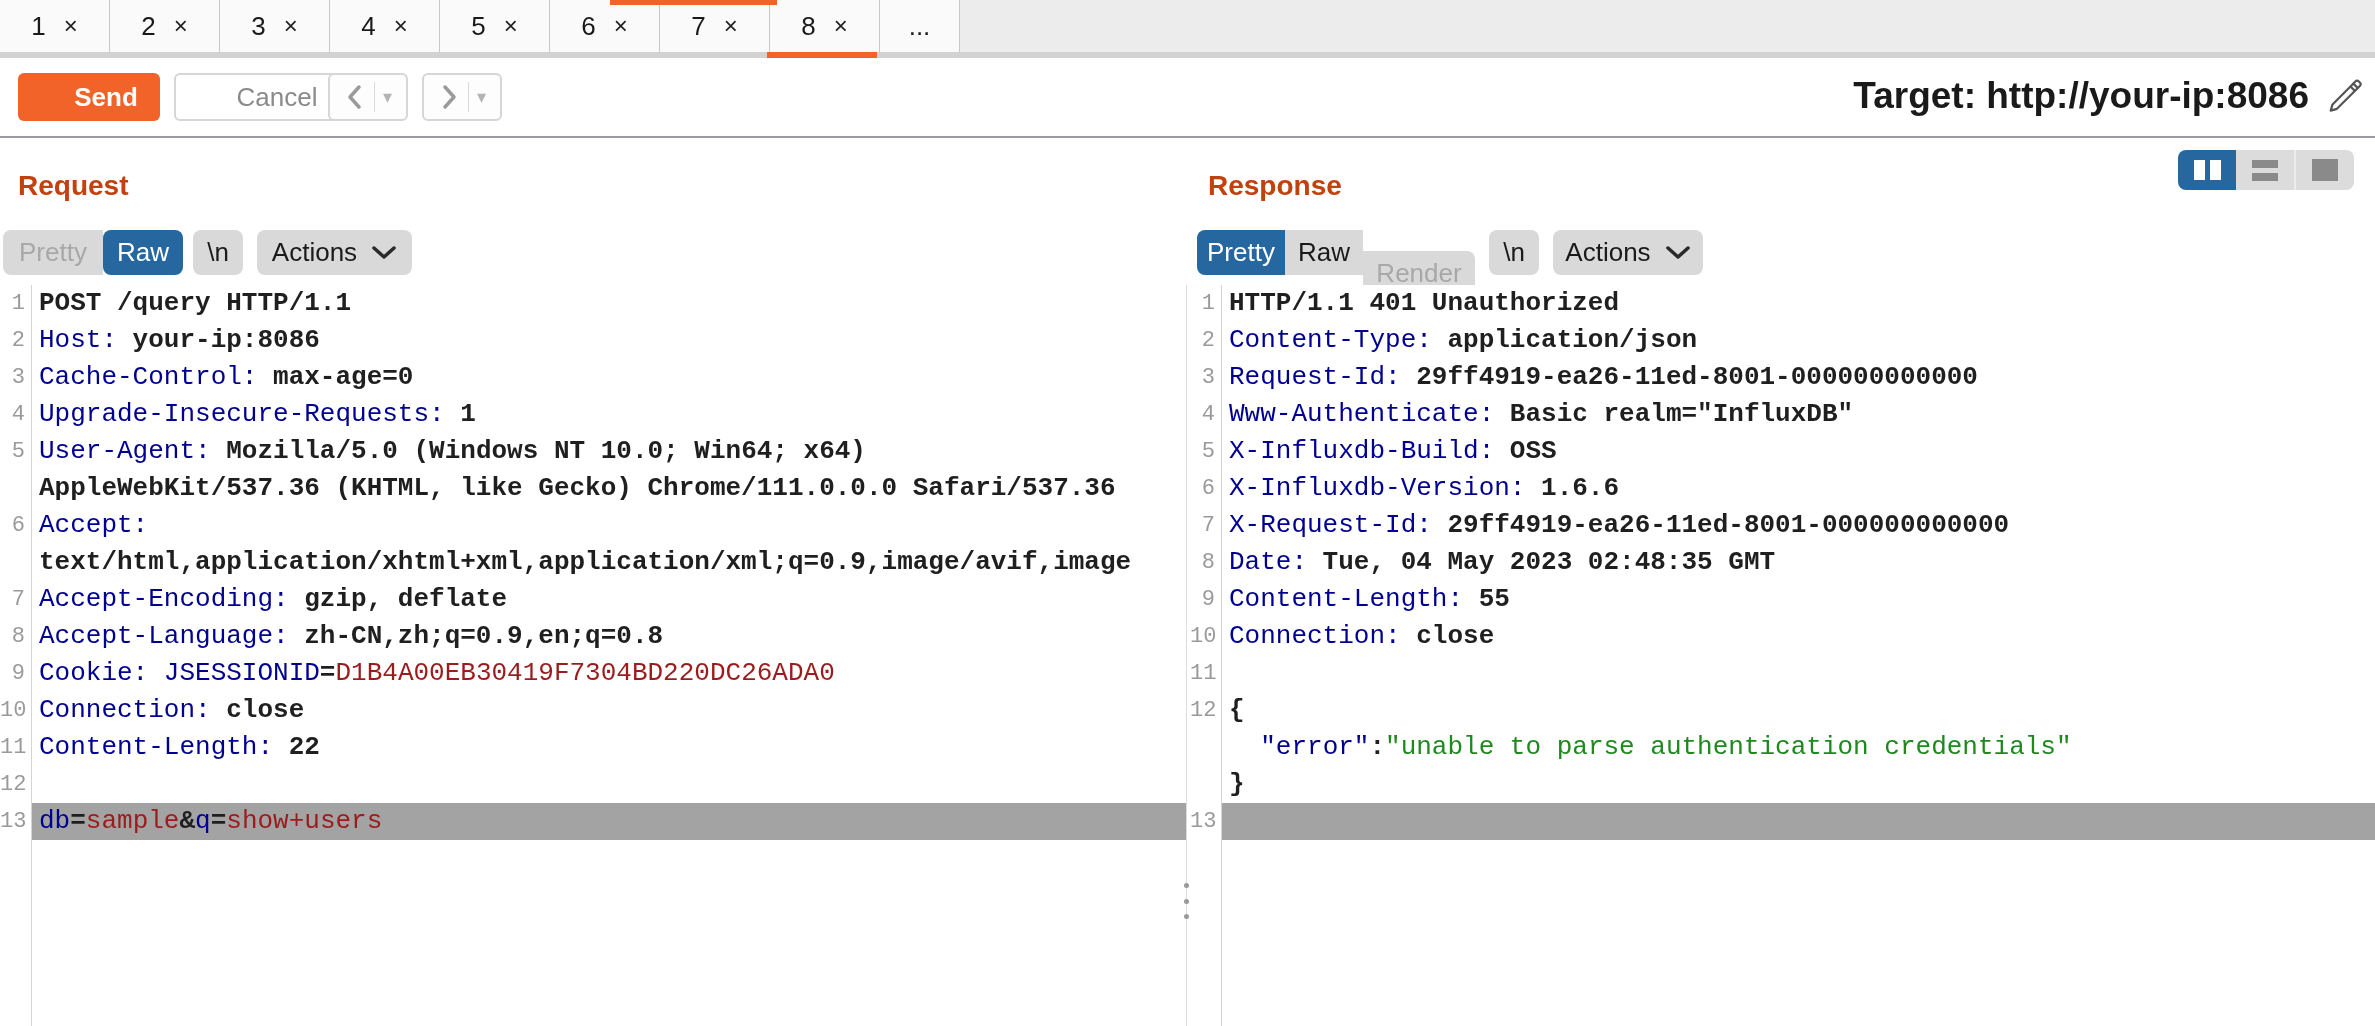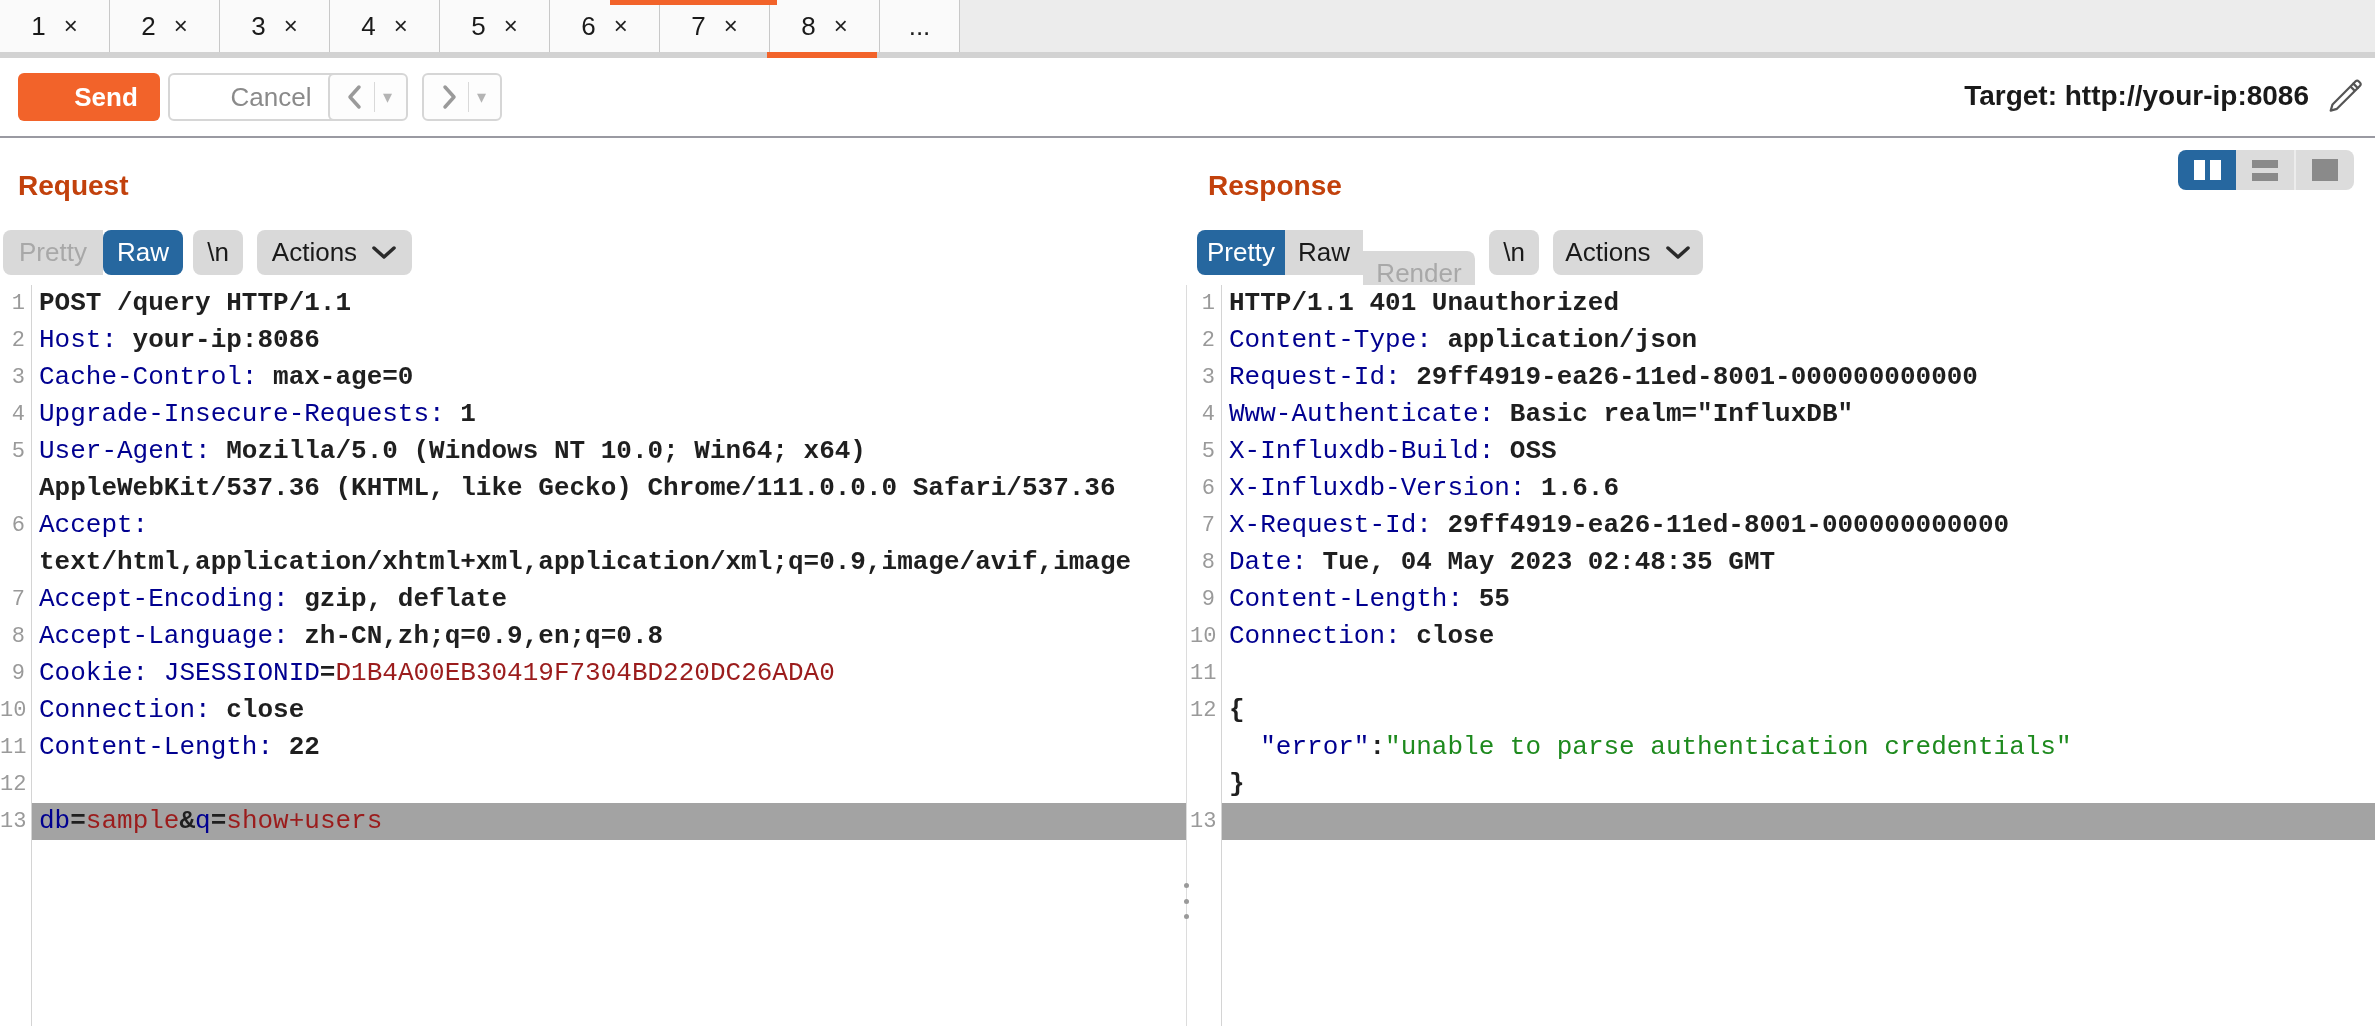--- a/index.html
+++ b/index.html
@@ -13,27 +13,27 @@
   .tab-lb{margin-right:18px;}
   .tab-x{font-size:24px;color:#222;}
   .tabstrip{position:absolute;left:0;top:52px;width:2375px;height:6px;background:#d2d2d2;}
   .tab-underline{position:absolute;left:767px;top:52px;width:110px;height:6px;background:#f2632a;}
   .tab-topbar{position:absolute;left:610px;top:0;width:167px;height:5px;background:#f2632a;}
 
   
   .btn{position:absolute;top:73px;height:48px;border-radius:6px;display:flex;align-items:center;
        justify-content:center;font-size:26px;box-sizing:border-box;cursor:default;padding-left:34px;}
   .btn-send{left:18px;width:142px;background:#f2632a;color:#fff;font-weight:bold;}
-  .btn-cancel{left:168px;width:172px;background:#fff;border:2px solid #d6d6d6;color:#8a8a8a;}
+  .btn-cancel{left:174px;width:172px;background:#fff;border:2px solid #d6d6d6;color:#8a8a8a;}
   .btn-arrow{width:80px;background:#fdfdfd;border:2px solid #d6d6d6;justify-content:space-evenly;padding:0 6px;}
   .btn-back{left:328px;} .btn-fwd{left:422px;}
   .arrow-div{width:1px;height:30px;background:#d9d9d9;}
   .mini-caret{font-size:18px;color:#b4b4b4;}
   .target-wrap{position:absolute;right:8px;top:70px;height:52px;display:flex;align-items:center;gap:14px;}
-  .target-text{font-size:28px;font-weight:bold;color:#1a1a1a;}
+  .target-text{font-size:37px;font-weight:bold;color:#1a1a1a;}
 
   .hdiv{position:absolute;left:0;top:136px;width:2375px;height:2px;background:#9a9aa2;}
 
   
   .sec-title{position:absolute;font-size:28px;font-weight:bold;color:#c2410c;}
   .pillrow{position:absolute;top:230px;display:flex;height:45px;}
   .pill{height:45px;display:flex;align-items:center;justify-content:center;font-size:26px;
         background:#d9d9d9;color:#1a1a1a;box-sizing:border-box;}
   .pill.sel{background:#26679f;color:#fff;border-radius:8px;}
   .pill.first{border-radius:8px 0 0 8px;}

